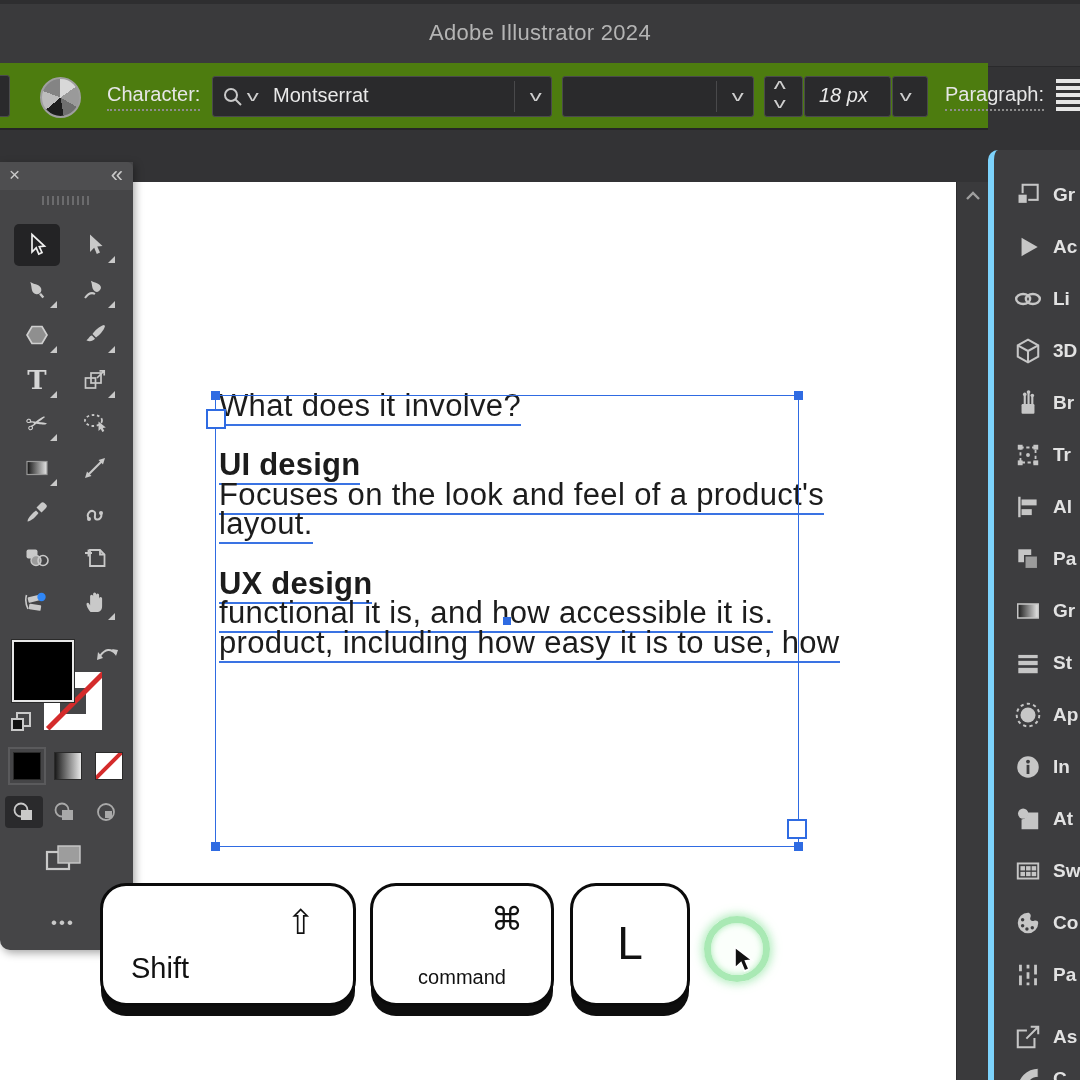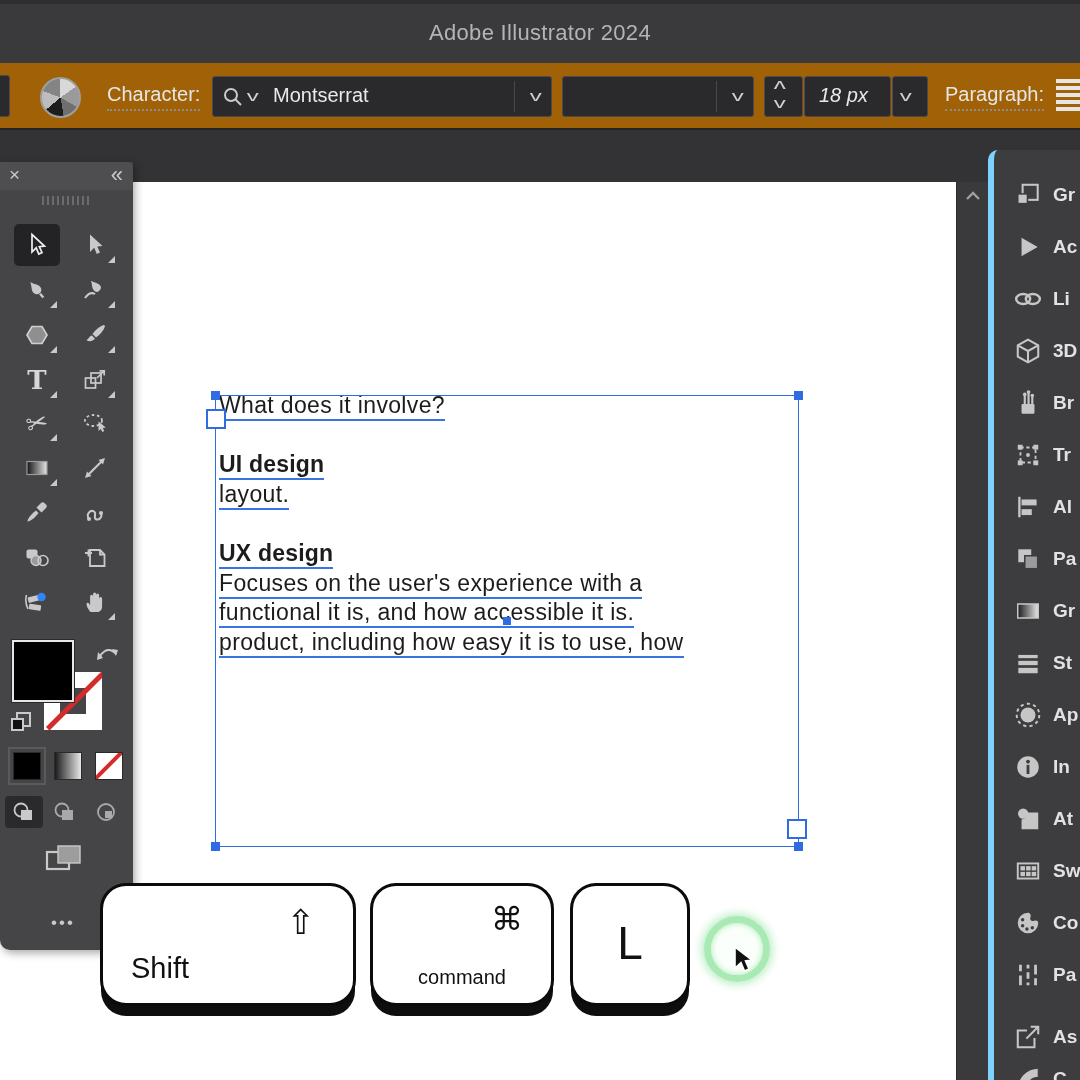--- a/index.html
+++ b/index.html
@@ -7,21 +7,21 @@
          font-family:"Liberation Sans",sans-serif;background:#333335;}
   .abs{position:absolute;}
 
   
   #titlebar{left:0;top:0;width:1080px;height:62px;background:#3a3a3c;
             border-top:4px solid #2e2e30;border-bottom:1px solid #2a2a2c;}
   #titlebar .title{width:100%;text-align:center;line-height:58px;color:#b4b4b4;
                    font-size:22px;letter-spacing:.3px;}
 
   
-  #controlbar{left:0;top:63px;width:1080px;height:65px;background:#a16207;
+  #controlbar{left:0;top:63px;width:988px;height:65px;background:#4d7c0f;
               border-bottom:2px solid #252527;}
   .field{position:absolute;background:#2a2a2c;border:1px solid #4a4a4c;border-radius:3px;
          color:#e9e9e9;font-size:20px;}
   .cb-label{position:absolute;color:#e6e6e6;font-size:20px;
             border-bottom:2px dotted #8d8d8d;padding-bottom:3px;cursor:pointer;}
   .chev{color:#cfcfcf;font-size:15px;transform:scaleX(1.6);display:inline-block;}
   .vdiv{position:absolute;top:4px;bottom:4px;width:1px;background:#49494b;}
   #colorwheel{left:40px;top:77px;width:37px;height:37px;border-radius:50%;
     background:conic-gradient(#d8d8d8 0 55deg,#9a9a9a 55deg 120deg,#6f6f6f 120deg 170deg,
                #1d1d1d 170deg 230deg,#bdbdbd 230deg 290deg,#848484 290deg 360deg);
@@ -66,21 +66,21 @@
   .dock-item{position:absolute;left:0;width:92px;height:40px;display:flex;align-items:center;cursor:pointer;}
   .dock-item svg{width:28px;height:28px;margin-left:20px;flex:none;}
   .dock-item .dlabel{color:#e2e2e2;font-size:19px;font-weight:bold;margin-left:11px;white-space:nowrap;}
 
   
   #textframe{left:215px;top:395px;width:582px;height:450px;border:1.5px solid #2f6be2;}
   .handle{position:absolute;width:9px;height:9px;background:#2f6be2;}
   .port{position:absolute;width:16px;height:16px;background:#fff;border:2px solid #2f6be2;}
   #centerdot{left:503px;top:617px;width:8px;height:8px;background:#2f6be2;}
   #textblock{left:219px;top:391px;width:578px;color:#1c1c1c;}
-  .tline{height:29.6px;font-size:23px;letter-spacing:.35px;line-height:29.6px;white-space:nowrap;}
+  .tline{height:29.6px;font-size:31px;letter-spacing:.35px;line-height:29.6px;white-space:nowrap;}
   .tline span{border-bottom:2px solid rgba(47,107,226,.95);padding-bottom:1px;}
   .tline.bold{font-weight:bold;letter-spacing:.2px;}
 
   
   .key{position:absolute;height:117px;background:#fff;border:3px solid #0b0b0b;border-radius:26px;
        box-shadow:0 11px 0 -1px #0e0e0e;color:#111;}
   .key .kglyph{position:absolute;font-size:34px;font-family:"DejaVu Sans",sans-serif;}
   .key .klabel{position:absolute;font-size:29px;}
 
   
@@ -146,24 +146,24 @@
   <div class="abs" id="vscroll">
     <svg class="abs" style="left:8px;top:8px;" width="16" height="12" viewBox="0 0 16 12">
       <polyline points="2,9 8,3 14,9" fill="none" stroke="#9f9f9f" stroke-width="2.4"></polyline>
     </svg>
   </div>
 
   <div class="abs" id="textblock">
     <div class="tline"><span>What does it involve?</span></div>
     <div class="tline"><span></span></div>
     <div class="tline bold"><span>UI design</span></div>
+    <div class="tline"><span>Focuses on the look and feel of a product's</span></div>
     <div class="tline"><span>layout.</span></div>
     <div class="tline"><span></span></div>
     <div class="tline bold"><span>UX design</span></div>
-    <div class="tline"><span>Focuses on the user's experience with a</span></div>
     <div class="tline"><span>functional it is, and how accessible it is.</span></div>
     <div class="tline"><span>product, including how easy it is to use, how</span></div>
   </div>
 
   <div class="abs" id="textframe">
     <div class="handle" style="left:-5px;top:-5px;"></div>
     <div class="handle" style="right:-5px;top:-5px;"></div>
     <div class="handle" style="left:-5px;bottom:-5px;"></div>
     <div class="handle" style="right:-5px;bottom:-5px;"></div>
     <div class="port" style="left:-10px;top:13px;"></div>

